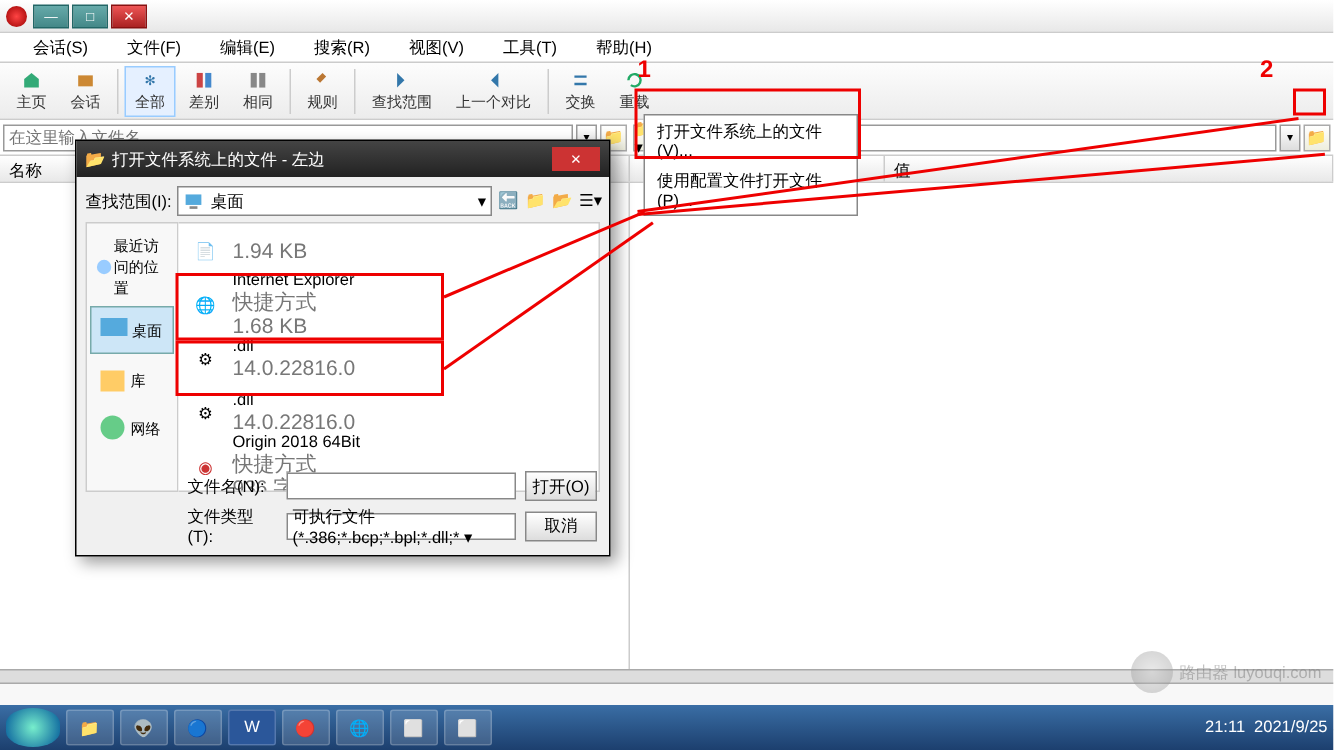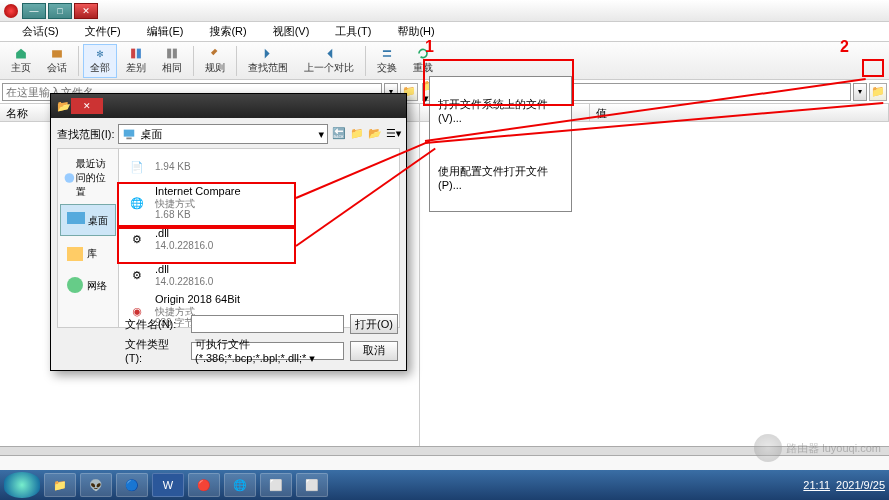--- a/index.html
+++ b/index.html
@@ -21,52 +21,52 @@
 .pathcell { display: flex; align-items: center; height: 100%; padding: 0 2px; gap: 2px; }
 .pathinput { flex: 1; height: 18px; border: 1px solid #999; padding: 0 3px; background: #fff; color: #888; }
 .ddarrow { width: 14px; height: 18px; border: 1px solid #999; background: linear-gradient(#fff,#ddd); display:flex;align-items:center;justify-content:center;font-size:8px;}
 .foldericon { width: 18px; height: 18px; border: 1px solid #aaa; background: linear-gradient(#fff,#eed); display:flex;align-items:center;justify-content:center;}
 .headerrow { height: 18px; display: flex; background: linear-gradient(#fff,#e8e8e8); border-bottom: 1px solid #ccc; }
 .hcell { padding: 2px 6px; border-right: 1px solid #ccc; }
 .mainarea { height: 324px; display: flex; position: relative; }
 .leftpane { width: 420px; border-right: 1px solid #ccc; }
 .rightpane { flex: 1; position: relative; }
 .dropmenu { position: absolute; left: 429px; top: 76px; width: 143px; background: #fff; border: 1px solid #888; z-index: 30; }
-.dropmenu .dm { padding: 20px 8px; }
+.dropmenu .dm { padding: 3px 8px; }
 .dialog { position: absolute; left: 50px; top: 93px; width: 357px; height: 278px; background: #f0f0f0; border: 1px solid #000; box-shadow: 4px 4px 10px rgba(0,0,0,.4); z-index: 50; }
 .dlg-title { height: 24px; background: linear-gradient(#444,#222); color: #fff; display: flex; align-items: center; padding: 0 6px; }
 .dlg-title .txt { flex:1; }
 .dlg-close { width: 32px; height: 16px; background: #c33; color:#fff; display:flex;align-items:center;justify-content:center; font-size:9px;}
 .dlg-body { padding: 6px; }
 .lookrow { display: flex; align-items: center; gap: 4px; margin-bottom: 4px; }
 .lookrow .combo { flex: 1; height: 20px; border: 1px solid #888; background: #fff; display:flex; align-items:center; padding: 0 3px; gap:4px;}
 .smicon { width: 14px; height: 14px; }
 .dlg-content { display: flex; height: 180px; }
 .places { width: 62px; background: #f8f8f8; border: 1px solid #ccc; display: flex; flex-direction: column; align-items: center; padding-top: 4px; gap: 2px;}
 .place { display:flex; flex-direction:row; align-items:center; padding: 3px; width: 56px; }
 .place.sel { background: #cde6f7; border: 1px solid #7aa; }
 .place .pic { width: 24px; height: 24px; }
 .place .plbl { font-size: 10px; margin-top:1px;}
 .filelist { flex: 1; background: #fff; border: 1px solid #ccc; border-left: none; overflow: hidden; }
 .fitem { display: flex; align-items: center; padding: 2px 4px; gap: 4px; height: 36px; border-bottom: none; }
 .fitem .fic { width: 28px; height: 28px; display:flex;align-items:center;justify-content:center;}
 .fitem .ftxt { display:flex; flex-direction:column; line-height: 1.15; }
-.fitem .ftxt .sub { color: #777; font-size:10px;}
+.fitem .ftxt .sub { color: #777; font-size:14px;}
 .dlg-bottom { position: absolute; left: 74px; right: 8px; bottom: 6px; }
 .brow { display:flex; align-items:center; gap:6px; margin-top:3px;}
 .brow .blabel { width: 60px; }
 .brow .binput { flex:1; height:18px; border:1px solid #888; background:#fff; padding:0 3px;}
 .brow .bbtn { width: 48px; height: 20px; border: 1px solid #888; background: linear-gradient(#fff,#ddd); display:flex;align-items:center;justify-content:center;}
 .graydivider { height: 10px; background: #ddd; border-top:1px solid #aaa; border-bottom:1px solid #aaa;}
 .graypanel { height: 30px; background: #f8f8f8;}
 .statusbar { height: 18px; background: linear-gradient(#fff,#e8e8e8); border-top: 1px solid #ccc; padding: 2px 6px; display:flex; justify-content:space-between; align-items:center;}
 .taskbar { position:absolute; left:0; right:0; bottom:0; height: 30px; background: linear-gradient(#3a6ea5,#1c3f6e); display:flex; align-items:center; padding: 0 4px; gap:4px;}
 .taskbtn { width: 32px; height: 24px; background: rgba(255,255,255,.15); border:1px solid rgba(255,255,255,.2); display:flex;align-items:center;justify-content:center; border-radius:2px;}
 .startbtn { width: 36px; height:26px; background: radial-gradient(circle,#7ec,#059); border-radius:50%/40%;}
-.tray { margin-left: auto; display:flex; align-items:flex-end; gap:6px; color:#fff; font-size:10px;text-decoration:underline;}
+.tray { margin-left: auto; display:flex; align-items:flex-end; gap:6px; color:#fff; font-size:10px;}
 .redbox { position: absolute; border: 2px solid #e00; z-index: 60; pointer-events:none;}
 .redlabel { position:absolute; color:#e00; font-weight:bold; font-size:16px; z-index:61;}
 .redline { position:absolute; height:2px; background:#e00; transform-origin: left center; z-index:55; pointer-events:none;}
 .watermark { position:absolute; right:8px; bottom:38px; opacity:.4; display:flex; align-items:center; gap:4px; font-size:12px; color:#666; z-index:70;}
 .watermark .wic { width:28px;height:28px;background:radial-gradient(circle,#ccc,#888);border-radius:50%;}
 </style>
 </head>
 <body>
 
 <div class="titlebar">
@@ -183,20 +183,21 @@
 </div>
 
 <div class="dropmenu">
   <div class="dm">打开文件系统上的文件(V)...</div>
   <div class="dm">使用配置文件打开文件(P)...</div>
 </div>
 
 <div class="dialog">
   <div class="dlg-title">
     <span>📂</span>
+    <span class="txt" style="margin-left:4px;">打开文件系统上的文件 - 左边</span>
     <div class="dlg-close">✕</div>
   </div>
   <div class="dlg-body">
     <div class="lookrow">
       <span>查找范围(I):</span>
       <div class="combo">
         <svg class="smicon" viewBox="0 0 16 16">
             <rect fill="#5ad" x="2" y="3" width="12" height="8"></rect>
             <rect fill="#888" x="5" y="12" width="6" height="2"></rect>
           </svg>
@@ -239,21 +240,21 @@
         <div class="fitem">
             <div class="fic">📄</div>
             <div class="ftxt">
               <span></span>
               <span class="sub">1.94 KB</span>
             </div>
           </div>
         <div class="fitem">
             <div class="fic">🌐</div>
             <div class="ftxt">
-              <span>Internet Compare</span>
+              <span>Internet Explorer</span>
               <span class="sub">快捷方式</span>
               <span class="sub">1.68 KB</span>
             </div>
           </div>
         <div class="fitem">
             <div class="fic">⚙</div>
             <div class="ftxt">
               <span>.dll</span>
               <span class="sub">14.0.22816.0</span>
             </div>

